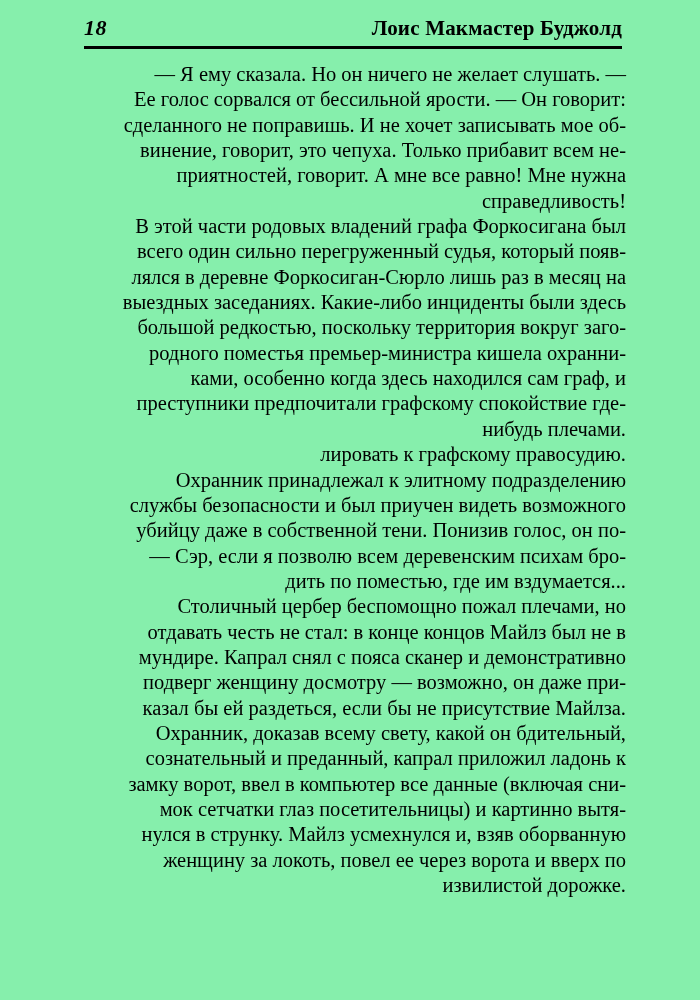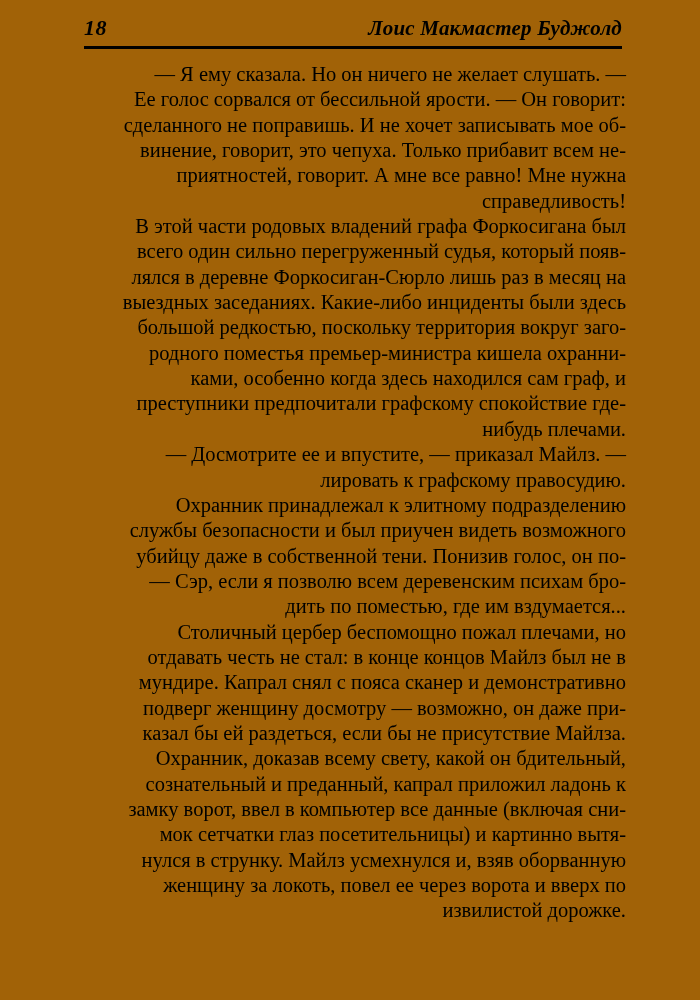--- a/index.html
+++ b/index.html
@@ -15,21 +15,21 @@
     color: #000000;
     position: relative;
   }
 
   .page {
     position: absolute;
     left: 0;
     top: 0;
     width: 700px;
     height: 1000px;
-    background: #a16207;
+    background: #86efac;
   }
 
   
   .running-head {
     position: absolute;
     left: 84px;
     top: 14px;
     width: 538px;
     height: 34px;
   }
@@ -40,21 +40,20 @@
     font-style: italic;
     font-weight: 700;
     font-size: 22px;
     line-height: 28px;
     letter-spacing: 0.5px;
   }
   .head-title {
     position: absolute;
     right: 0;
     top: 0;
-    font-style: italic;
     font-weight: 700;
     font-size: 21px;
     line-height: 28px;
     white-space: nowrap;
     letter-spacing: 0.2px;
   }
   .head-rule {
     position: absolute;
     left: 84px;
     top: 46px;
@@ -107,21 +106,20 @@
       <span class="ln">справедливость!</span>
       <span class="ln ind">В этой части родовых владений графа Форкосигана был</span>
       <span class="ln">всего один сильно перегруженный судья, который появ-</span>
       <span class="ln">лялся в деревне Форкосиган-Сюрло лишь раз в месяц на</span>
       <span class="ln">выездных заседаниях. Какие-либо инциденты были здесь</span>
       <span class="ln">большой редкостью, поскольку территория вокруг заго-</span>
       <span class="ln">родного поместья премьер-министра кишела охранни-</span>
       <span class="ln">ками, особенно когда здесь находился сам граф, и</span>
       <span class="ln">преступники предпочитали графскому спокойствие где-</span>
       <span class="ln">нибудь плечами.</span>
-      <span class="ln ind">— Досмотрите ее и впустите, — приказал Майлз. —</span>
       <span class="ln">лировать к графскому правосудию.</span>
       <span class="ln ind">Охранник принадлежал к элитному подразделению</span>
       <span class="ln">службы безопасности и был приучен видеть возможного</span>
       <span class="ln">убийцу даже в собственной тени. Понизив голос, он по-</span>
       <span class="ln ind">— Сэр, если я позволю всем деревенским психам бро-</span>
       <span class="ln">дить по поместью, где им вздумается...</span>
       <span class="ln ind">Столичный цербер беспомощно пожал плечами, но</span>
       <span class="ln">отдавать честь не стал: в конце концов Майлз был не в</span>
       <span class="ln">мундире. Капрал снял с пояса сканер и демонстративно</span>
       <span class="ln">подверг женщину досмотру — возможно, он даже при-</span>

